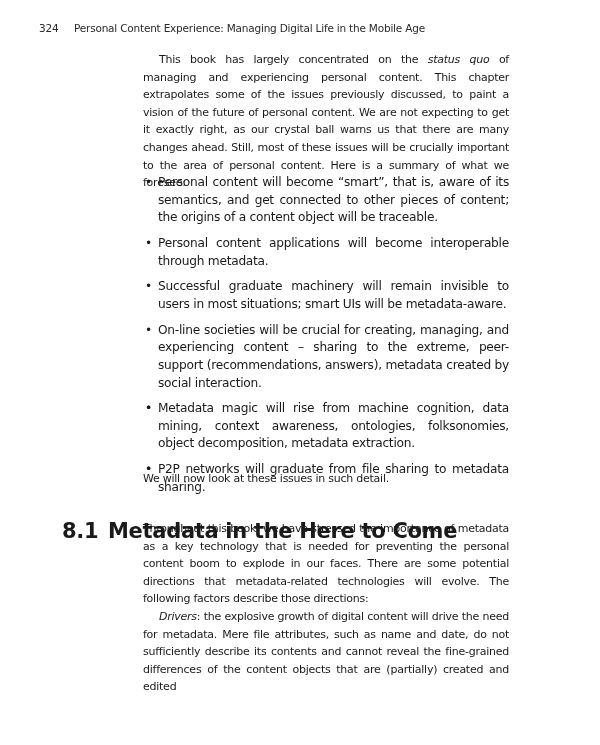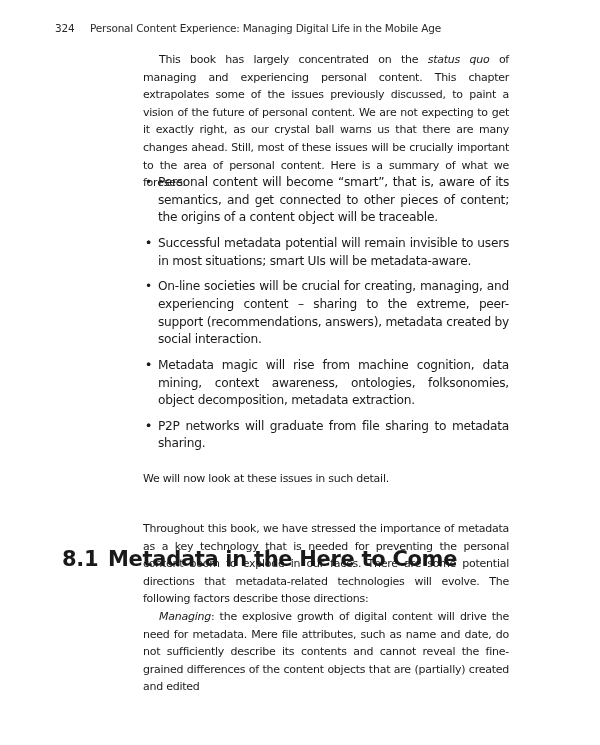--- a/index.html
+++ b/index.html
@@ -1,62 +1,62 @@
 <!DOCTYPE html>
 <html><head>
 <meta charset="utf-8">
 <style>
   html, body { margin: 0; padding: 0; background: #ffffff; }
   body { width: 600px; height: 745px; position: relative; overflow: hidden;
          font-family: "DejaVu Sans", sans-serif; color: #1a1a1a; }
-  .running-head { position: absolute; top: 22px; left: 55px; font-size: 10.5px; color: #2a2a2a;
+  .running-head { position: absolute; top: 22px; left: 39px; font-size: 10.5px; color: #2a2a2a;
                   font-family: "DejaVu Sans", sans-serif; letter-spacing: -0.2px; }
   .running-head .pg { display: inline-block; width: 35px; }
   .body { position: absolute; left: 143px; width: 366px; font-size: 11px; line-height: 17.6px;
           text-align: justify; letter-spacing: -0.25px; }
   .body p { margin: 0; }
   .indent { text-indent: 16px; }
   .b1 { top: 51px; }
   ul.bullets { list-style: none; margin: 0; padding: 0; position: absolute; left: 143px; top: 174px;
                width: 366px; font-size: 12.2px; line-height: 17.6px; text-align: justify; letter-spacing: -0.25px; }
   ul.bullets li { position: relative; padding-left: 15px; margin-bottom: 8.2px; }
   ul.bullets li .dot { position: absolute; left: 2px; top: 0; }
   .b2 { top: 470px; }
   .section-heading { position: absolute; top: 519px; left: 62px; font-size: 21px; font-weight: bold;
                      letter-spacing: -0.3px; white-space: nowrap; }
-  .section-heading .num { display: inline-block; width: 46px; margin-top: 28px; }
+  .section-heading .num { display: inline-block; width: 46px; }
   .b3 { top: 520px; }
   em { font-style: italic; }
 </style>
 </head>
 <body>
 
 <div class="running-head">
   <span class="pg">324</span><span>Personal Content Experience: Managing Digital Life in the Mobile Age</span>
 </div>
 
 <div class="body b1">
   <p class="indent"><span>This book has largely concentrated on the </span><em>status quo</em><span> of managing and experiencing personal content. This chapter extrapolates some of the issues previously discussed, to paint a vision of the future of personal content. We are not expecting to get it exactly right, as our crystal ball warns us that there are many changes ahead. Still, most of these issues will be crucially important to the area of personal content. Here is a summary of what we foresee:</span></p>
 </div>
 
 <ul class="bullets">
   <li><span class="dot">•</span><span>Personal content will become “smart”, that is, aware of its semantics, and get connected to other pieces of content; the origins of a content object will be traceable.</span></li>
-  <li><span class="dot">•</span></li>
-  <li><span class="dot">•</span><span>Successful metadata potential will remain invisible to users in most situations; smart UIs will be metadata-aware.</span></li>
+  <li><span class="dot">•</span><span>Personal content applications will become interoperable through metadata.</span></li>
+  <li><span class="dot">•</span><span>Successful graduate machinery will remain invisible to users in most situations; smart UIs will be metadata-aware.</span></li>
   <li><span class="dot">•</span><span>On-line societies will be crucial for creating, managing, and experiencing content – sharing to the extreme, peer-support (recommendations, answers), metadata created by social interaction.</span></li>
   <li><span class="dot">•</span></li>
   <li><span class="dot">•</span><span>Metadata magic will rise from machine cognition, data mining, context awareness, ontologies, folksonomies, object decomposition, metadata extraction.</span></li>
   <li><span class="dot">•</span></li>
   <li><span class="dot">•</span><span>P2P networks will graduate from file sharing to metadata sharing.</span></li>
 </ul>
 
 <div class="body b2">
   <p>We will now look at these issues in such detail.</p>
 </div>
 
 <div class="section-heading">
   <span class="num">8.1</span><span>Metadata in the Here to Come</span>
 </div>
 
 <div class="body b3">
   <p>Throughout this book, we have stressed the importance of metadata as a key technology that is needed for preventing the personal content boom to explode in our faces. There are some potential directions that metadata-related technologies will evolve. The following factors describe those directions:</p>
-  <p class="indent"><em>Managing</em><span>: the explosive growth of digital content will drive the need for metadata. Mere file attributes, such as name and date, do not sufficiently describe its contents and cannot reveal the fine-grained differences of the content objects that are (partially) created and edited</span></p>
+  <p class="indent"><em>Drivers</em><span>: the explosive growth of digital content will drive the need for metadata. Mere file attributes, such as name and date, do not sufficiently describe its contents and cannot reveal the fine-grained differences of the content objects that are (partially) created and edited</span></p>
 </div>
 
 </body></html>

